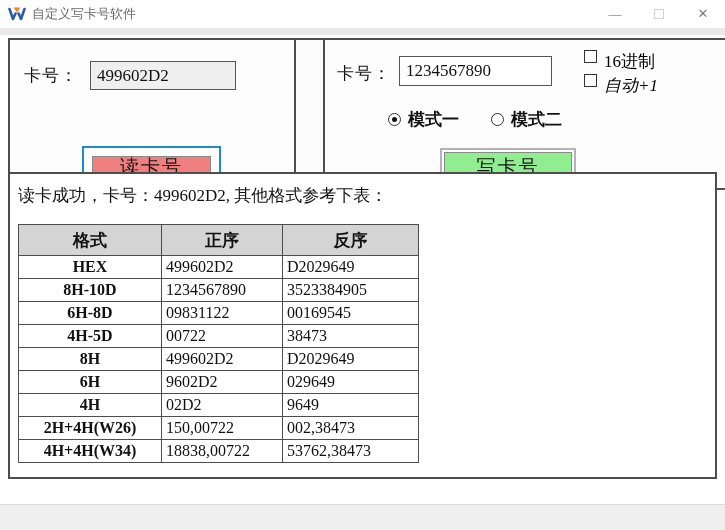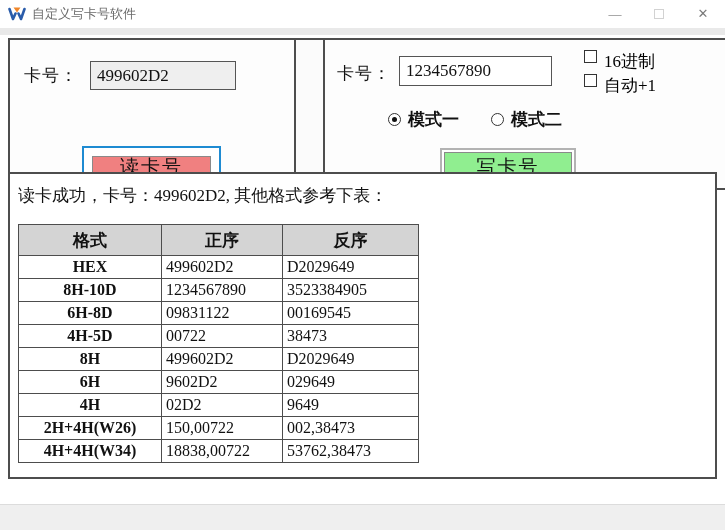--- a/index.html
+++ b/index.html
@@ -119,21 +119,21 @@
 
   <div class="vdivider"></div>
 
   <span class="cn-label" style="left:327px; top:22px;">卡号：</span>
   <input class="field editable" style="left: 389px; top: 16px; width: 153px; height: 30px;" value="1234567890">
 
   <div class="check-row" style="left:574px; top:10px;">
     <span class="cb-box"></span>
     <span>16进制</span>
   </div>
-  <div class="check-row" style="left:574px; top:34px;">
+  <div class="check-row" style="left:574px; top:34px;font-style:italic;">
     <span class="cb-box"></span>
     <span>自动+1</span>
   </div>
 
   <div class="radio-row" style="left:378px; top:68px;font-weight:bold;">
     <span class="radio selected"></span>
     <span>模式一</span>
     <span class="radio-gap"></span>
     <span class="radio"></span>
     <span>模式二</span>

